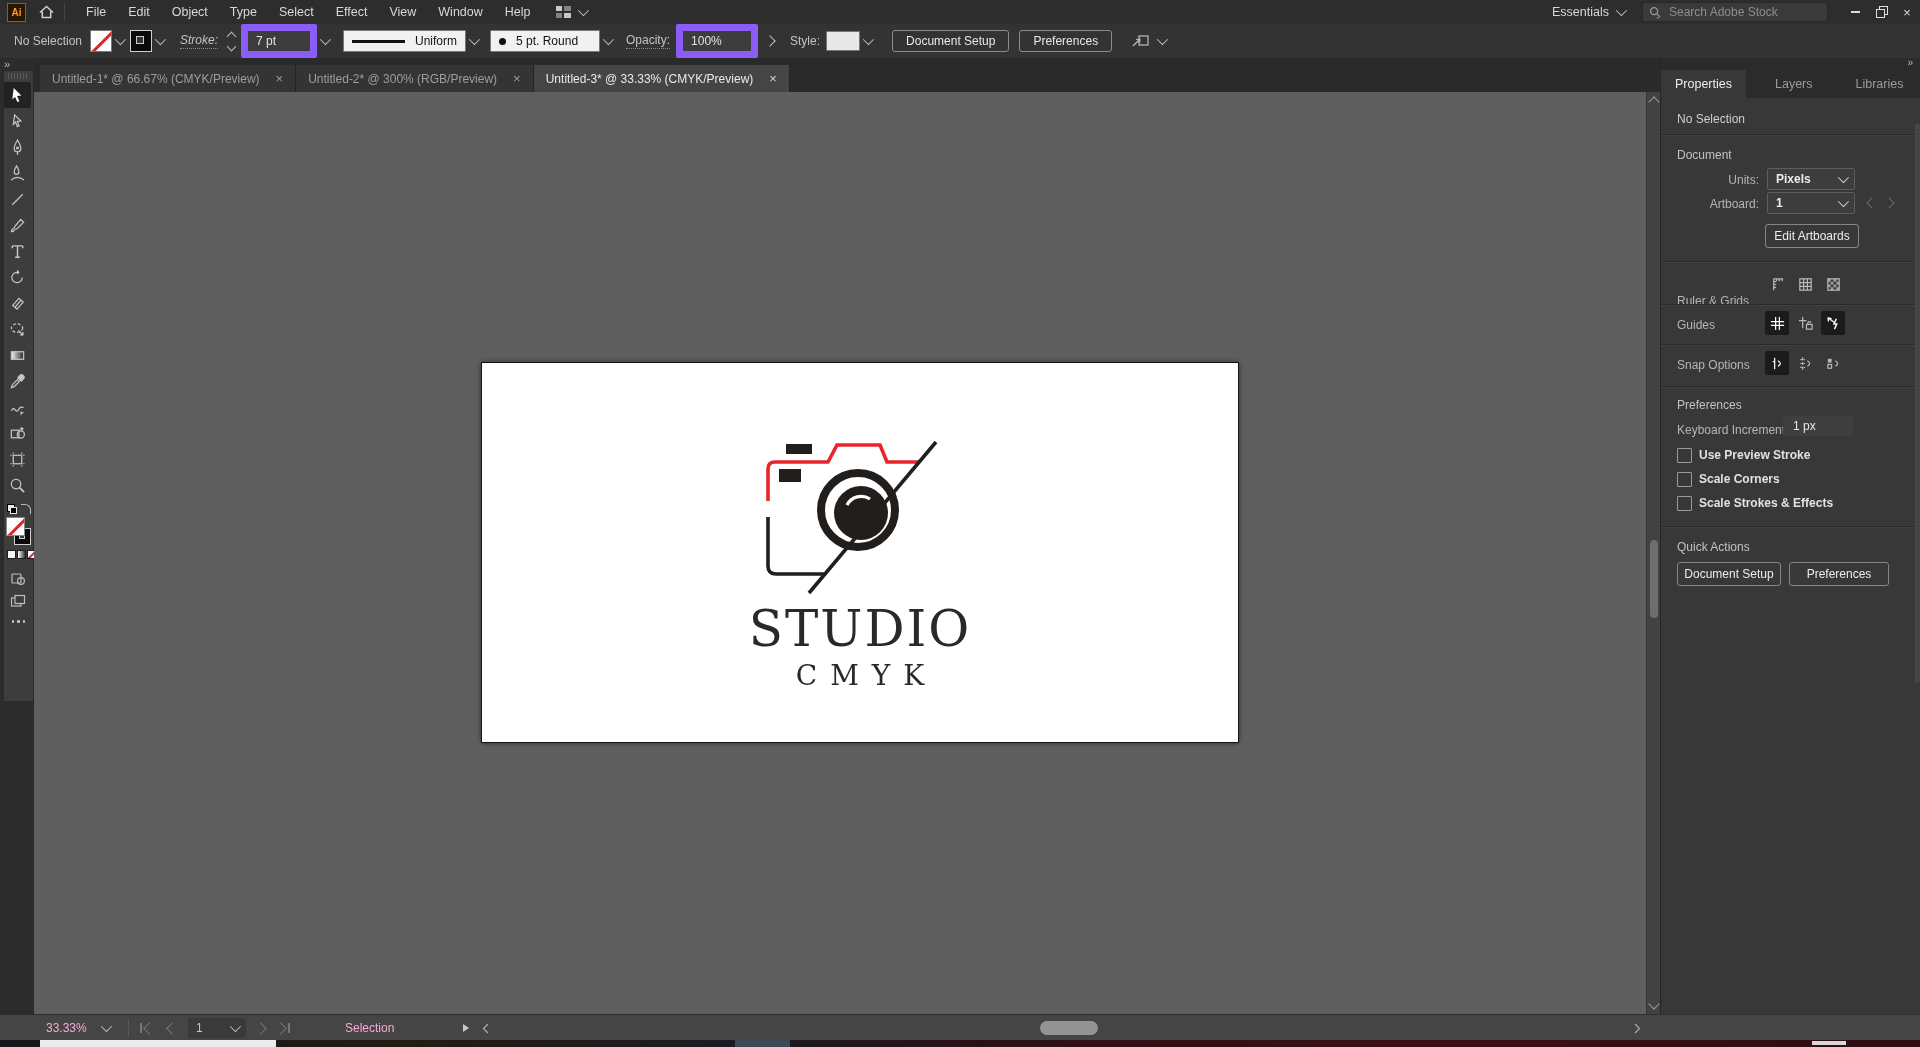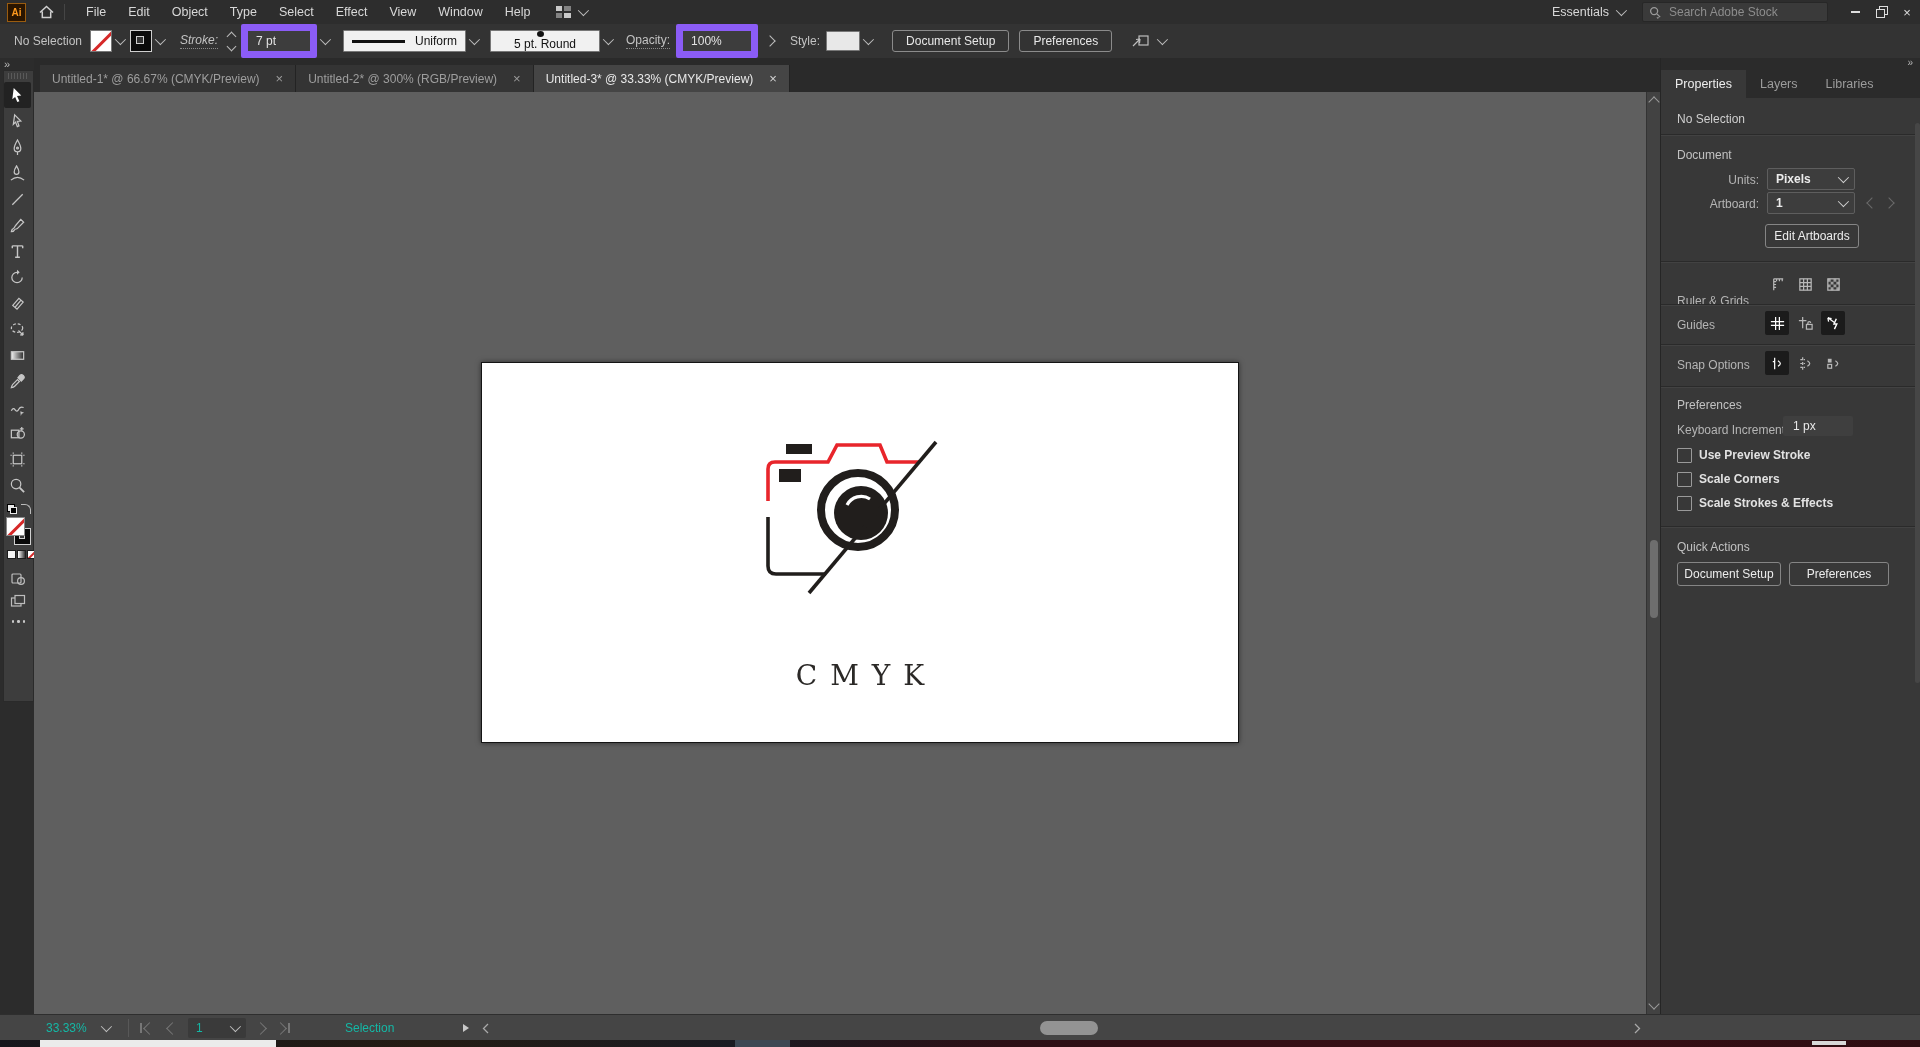--- a/index.html
+++ b/index.html
@@ -102,41 +102,41 @@
               font-family:"DejaVu Serif","Liberation Serif",serif;font-size:50px;color:#2b2927;letter-spacing:2px;}
   .logo-word2{position:absolute;left:0;width:756px;top:296px;text-align:center;
               font-family:"DejaVu Serif","Liberation Serif",serif;font-size:28px;color:#2b2927;letter-spacing:13px;text-indent:13px;}
   #canvas-vscroll{position:absolute;left:1646px;top:92px;width:14px;height:922px;background:#424242;border-left:1px solid #333;}
   .scroll-arrow{position:absolute;left:3px;width:7px;height:7px;border-right:1.5px solid #9a9a9a;border-bottom:1.5px solid #9a9a9a;}
   #vthumb{position:absolute;left:2.5px;top:448px;width:8px;height:78px;background:#6e6e6e;border-radius:5px;}
   
   #rpanel{position:absolute;left:1660px;top:58px;width:260px;height:989px;background:#383838;border-left:1px solid #252525;}
   #rpanel-strip{position:absolute;left:0;top:0;width:100%;height:12px;background:#2b2b2b;color:#b5b5b5;font-size:10px;
                 text-align:right;padding-right:8px;box-sizing:border-box;line-height:10px;}
-  #rpanel-tabs{position:absolute;left:0;top:12px;width:100%;height:28px;background:#2b2b2b;display:flex;}
+  #rpanel-tabs{position:absolute;left:0;top:12px;width:100%;height:28px;background:#2b2b2b;display:flex;gap:15px;}
   .ptab{padding:0 14px;display:flex;align-items:center;color:#9c9c9c;font-size:12.5px;}
   .ptab.active{background:#383838;color:#ededed;}
   .psec-label{color:#b5b5b5;}
   .divider{position:absolute;left:0;width:100%;height:1px;background:#2a2a2a;box-shadow:0 1px 0 #424242;}
   .pdrop{position:absolute;width:88px;height:22px;background:#3d3d3d;border:1px solid #5e5e5e;border-radius:2px;
          display:flex;align-items:center;padding:0 8px;box-sizing:border-box;color:#ececec;font-weight:bold;}
   .pdrop .chev{position:absolute;right:8px;margin:0;border-color:#cfcfcf;}
   .nav-arrow{width:7px;height:7px;border-right:1.6px solid #6a6a6a;border-top:1.6px solid #6a6a6a;display:inline-block;}
   .pbtn{border:1px solid #858585;border-radius:3px;background:transparent;color:#ececec;height:24px;
         font-size:12px;font-family:"Liberation Sans",sans-serif;}
   .icon-btn{position:absolute;width:24px;height:24px;display:flex;align-items:center;justify-content:center;border-radius:2px;}
   .icon-btn svg{width:17px;height:17px;stroke:#b8b8b8;fill:none;stroke-width:1.3;}
   .icon-btn.pressed{background:#1b1b1b;}
   .icon-btn.pressed svg{stroke:#ffffff;}
   .checkbox{position:absolute;width:13px;height:13px;border:1px solid #9a9a9a;border-radius:1px;background:transparent;}
   .cb-text{position:absolute;color:#e2e2e2;font-weight:bold;font-size:12px;}
   #rpanel-scroll{position:absolute;right:1px;top:65px;width:5px;height:560px;background:#464646;border-radius:3px;}
   
   #statusbar{position:absolute;left:0;top:1014px;width:1920px;height:26px;background:#454545;border-top:1px solid #2e2e2e;}
-  .sb-item{position:absolute;top:0;height:26px;display:flex;align-items:center;color:#14b8a6;}
+  .sb-item{position:absolute;top:0;height:26px;display:flex;align-items:center;color:#f9a8d4;}
   .sb-sep{position:absolute;top:4px;width:1px;height:18px;background:#585858;}
   .nav-ico{width:8px;height:8px;border-left:1.6px solid #777;border-bottom:1.6px solid #777;transform:rotate(45deg);}
   .nav-ico.r{transform:rotate(225deg);}
   .bar-ico{width:2px;height:10px;background:#777;}
   #hthumb{position:absolute;left:1040px;top:6px;width:58px;height:14px;border-radius:7px;background:#939393;}
   
   #tasksliver{position:absolute;left:0;top:1040px;width:1920px;height:7px;
               background:linear-gradient(90deg,#16161c 0%,#241c14 22%,#1a1b22 38%,#2c1016 52%,#3a1016 75%,#2e0d12 100%);}
   #tasksliver .search-top{position:absolute;left:40px;top:0;width:236px;height:7px;background:#ebebeb;}
   #tasksliver .app-top{position:absolute;left:735px;top:0;width:55px;height:7px;background:#3d4854;}
@@ -214,21 +214,21 @@
     <span class="dd-chev">
         <span class="chev"></span>
       </span>
     <span class="light-box" style="margin-left:12px;width:105px;">
       <span class="profile-line"></span>
       <span>Uniform</span>
     </span>
     <span class="dd-chev">
         <span class="chev"></span>
       </span>
-    <span class="light-box" style="margin-left:10px;width:92px;flex-direction:column;">
+    <span class="light-box" style="margin-left:10px;width:92px;">
       <span class="brush-dot"></span>
       <span>5 pt. Round</span>
     </span>
     <span class="dd-chev">
         <span class="chev"></span>
       </span>
     <span class="cb-label dotlink" style="margin-left:12px;">Opacity:</span>
     <span class="dark-box" style="width:52px;">100%</span>
     <span class="arrow-right"></span>
     <span class="cb-label" style="margin-left:8px;">Style:</span>
@@ -401,20 +401,21 @@
       <svg id="logo-camera" width="190" height="168" viewBox="0 0 190 168">
         <path d="M 4 64 L 4 32 Q 4 25 11 25 L 64 25 L 73 8 L 116 8 L 123 25 L 155 25" stroke="#e8252b" stroke-width="3.6" fill="none"></path>
         <path d="M 4 80 L 4 129 Q 4 137 12 137 L 62 137" stroke="#211e1c" stroke-width="3.6" fill="none"></path>
         <rect x="22" y="7" width="26" height="10" fill="#211e1c"></rect>
         <rect x="15" y="32" width="22" height="13" fill="#211e1c"></rect>
         <circle cx="94" cy="73" r="37" stroke="#211e1c" stroke-width="8" fill="#ffffff"></circle>
         <circle cx="97" cy="76" r="27" fill="#211e1c"></circle>
         <path d="M 83 68 A 16 16 0 0 1 106 62" stroke="#ffffff" stroke-width="3.2" fill="none"></path>
         <path d="M 172 5 L 45 156" stroke="#211e1c" stroke-width="3.6"></path>
       </svg>
+      <div class="logo-word1">STUDIO</div>
       <div class="logo-word2">CMYK</div>
     </div>
   </div>
   <div id="canvas-vscroll">
     <span class="scroll-arrow" style="top:6px;transform:rotate(225deg);"></span>
     <div id="vthumb"></div>
     <span class="scroll-arrow" style="top:908px;transform:rotate(45deg);"></span>
   </div>
 
   <div id="rpanel">

